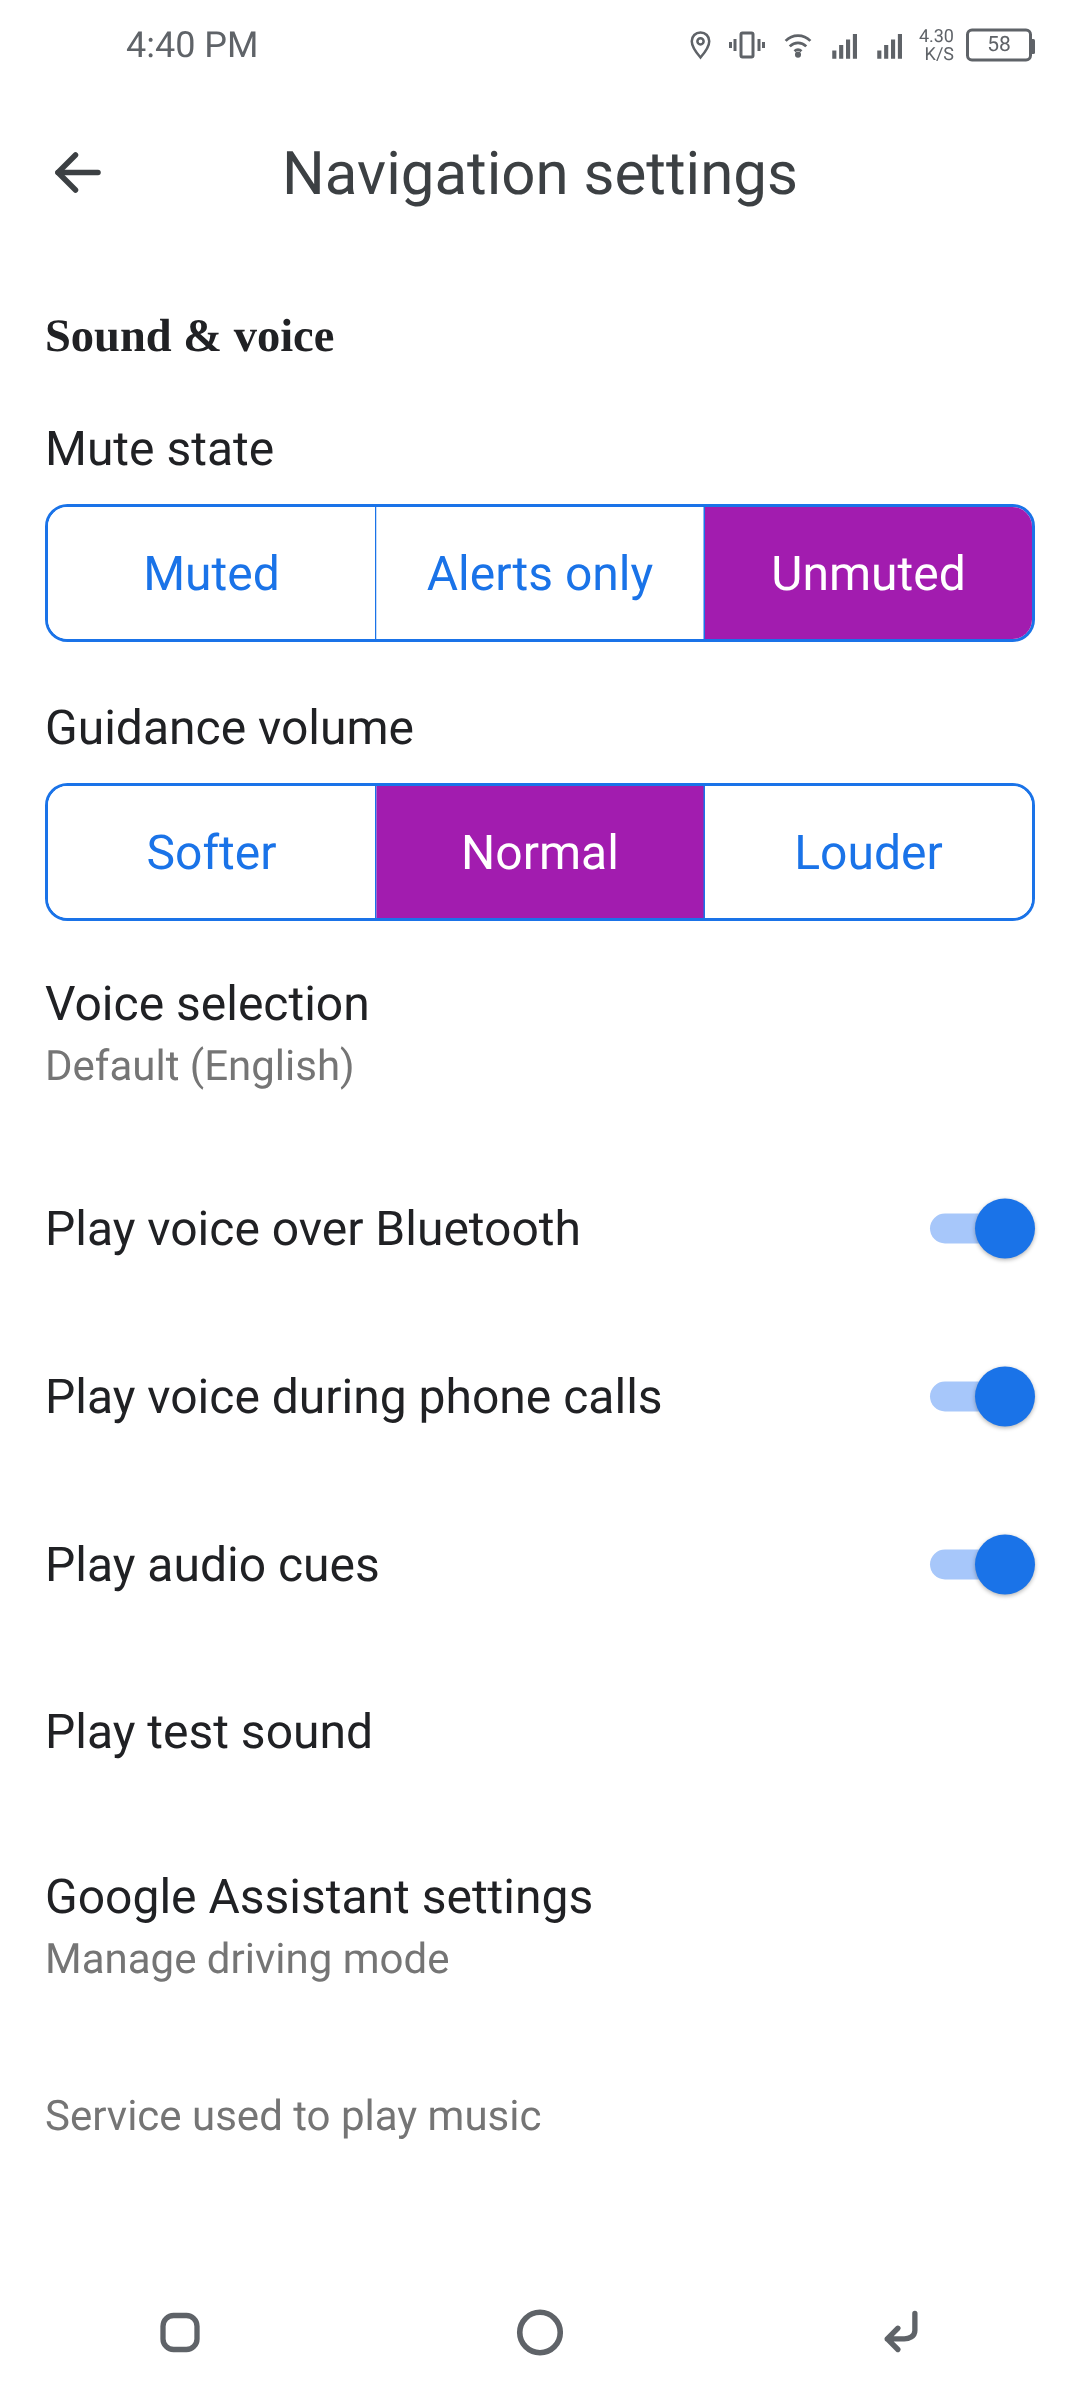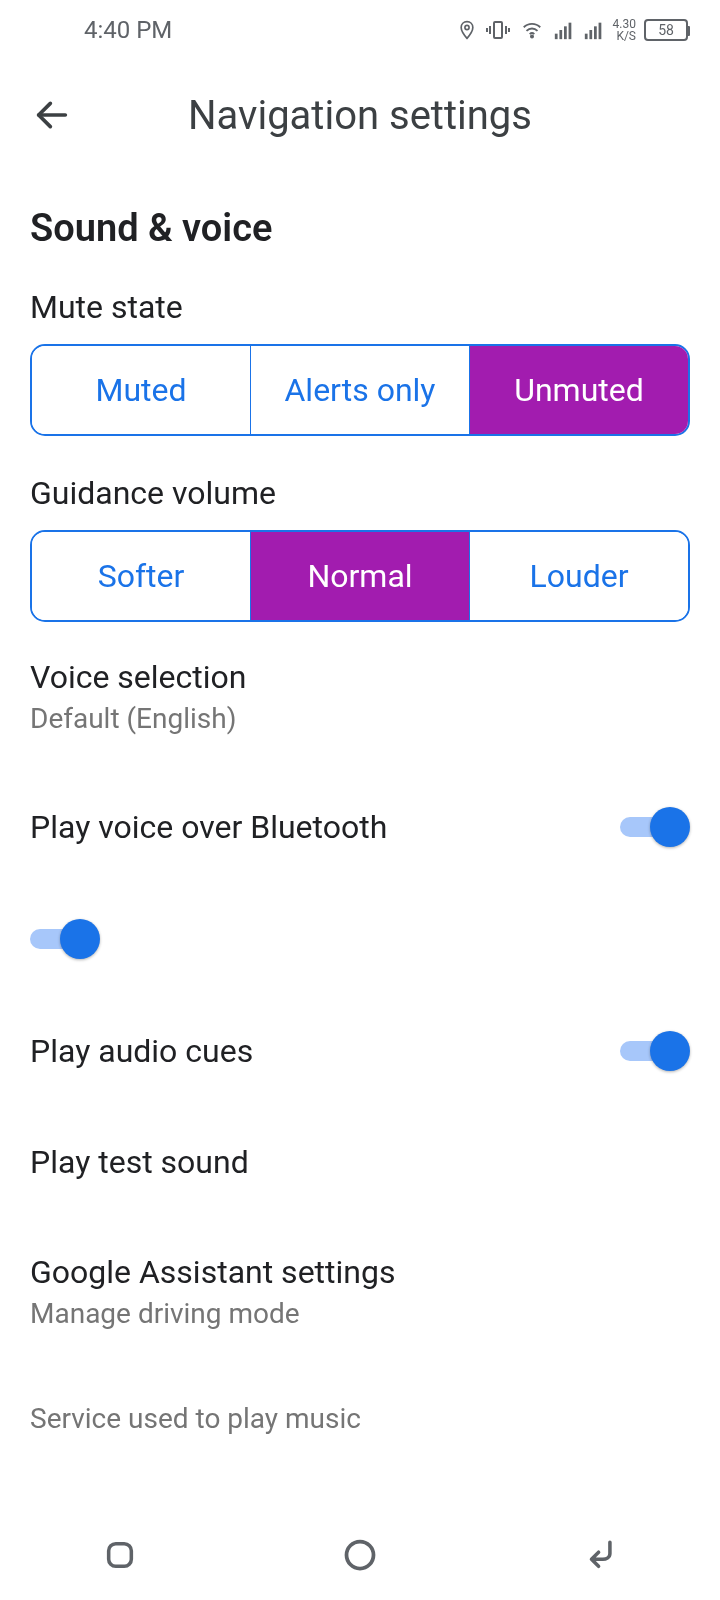--- a/index.html
+++ b/index.html
@@ -6,21 +6,21 @@
   html, body { width: 720px; height: 1600px; font-family: -apple-system, Roboto, "Helvetica Neue", Arial, sans-serif; background: #fff; color: #202124; overflow: hidden; }
   .status-bar { height: 60px; display: flex; justify-content: space-between; align-items: center; padding: 0 32px 0 84px; color: #5f6368; font-size: 24px; }
   .status-right { display: flex; align-items: center; gap: 8px; }
   .battery-box { border: 2px solid #5f6368; border-radius: 4px; width: 44px; height: 22px; display: flex; align-items: center; justify-content: center; font-size: 14px; position: relative; }
   .battery-box::after { content:""; position:absolute; right:-4px; top:5px; width:3px; height:10px; background:#5f6368; border-radius:1px;}
   .kbs { font-size: 12px; line-height: 1; text-align: right; }
   .header { display: flex; align-items: center; height: 110px; padding: 0 24px; }
   .back-arrow { width: 56px; height: 56px; display:flex; align-items:center; justify-content:center; }
   .title { flex: 1; text-align: center; font-size: 40px; color: #3c4043; margin-right: 56px; }
   .content { padding: 0 30px; }
-  .section-header { font-size: 38px; font-weight: 600; margin-top: 36px; margin-bottom: 20px; }
+  .section-header { font-size: 31px; font-weight: 600; margin-top: 36px; margin-bottom: 20px; font-family: Liberation Serif, serif; }
   .field-label { font-size: 32px; margin-top: 38px; margin-bottom: 18px; }
   .seg { display: flex; border: 2px solid #1a73e8; border-radius: 15px; overflow: hidden; height: 92px; }
   .seg-btn { flex:1; display:flex; align-items:center; justify-content:center; font-size: 32px; color:#1a73e8; background:#fff; border-right: 1px solid #1a73e8; }
   .seg-btn:last-child { border-right:none; }
   .seg-btn.selected { background:#a21caf; color:#fff; }
   .row { display:flex; align-items:center; justify-content:space-between; padding: 36px 0; }
   .row .text { display:flex; flex-direction:column; gap:6px; }
   .row .primary { font-size: 32px; color:#202124; }
   .row .secondary { font-size: 28px; color:#757575; }
   .switch { width: 70px; height: 40px; position: relative; }
@@ -123,20 +123,23 @@
     <div class="text">
         <span class="primary">Play voice over Bluetooth</span>
       </div>
     <div class="switch">
         <div class="switch-track"></div>
         <div class="switch-thumb"></div>
       </div>
   </div>
 
   <div class="row">
+    <div class="text">
+        <span class="primary">Play voice during phone calls</span>
+      </div>
     <div class="switch">
         <div class="switch-track"></div>
         <div class="switch-thumb"></div>
       </div>
   </div>
 
   <div class="row">
     <div class="text">
         <span class="primary">Play audio cues</span>
       </div>

